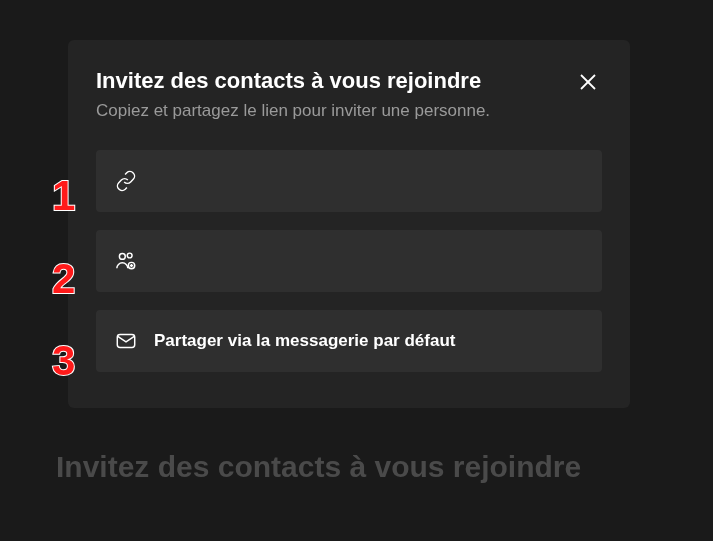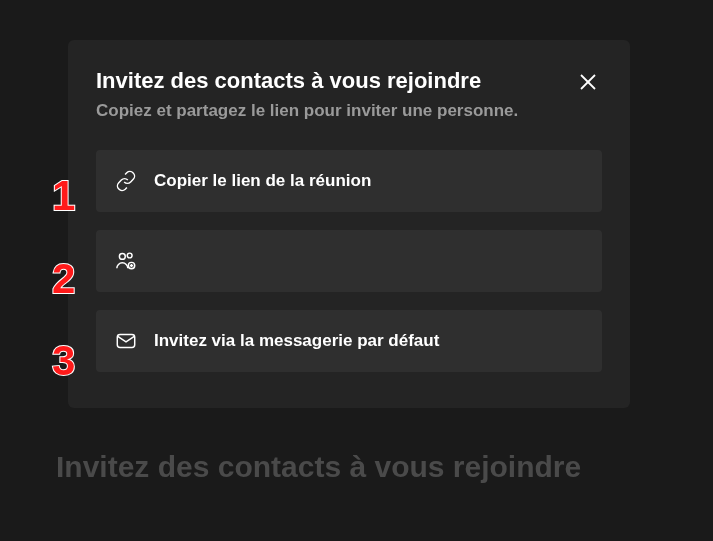--- a/index.html
+++ b/index.html
@@ -31,21 +31,20 @@
     color: #ffffff;
     font-size: 22px;
     font-weight: 700;
     line-height: 1.2;
   }
   .subtitle {
     color: #9a9a9a;
     font-size: 17px;
     margin-top: 6px;
     line-height: 1.3;
-    font-weight: bold;
   }
   .close-btn {
     width: 28px;
     height: 28px;
     display: flex;
     align-items: center;
     justify-content: center;
     cursor: pointer;
     color: #ffffff;
     margin-left: 12px;
@@ -117,21 +116,20 @@
     </div>
   </div>
 
   <div class="option">
     <span class="option-icon">
       <svg viewBox="0 0 24 24" width="22" height="22">
         <path d="M10 13a5 5 0 0 0 7.07 0l2.83-2.83a5 5 0 0 0-7.07-7.07L11 5"></path>
         <path d="M14 11a5 5 0 0 0-7.07 0L4.1 13.83a5 5 0 0 0 7.07 7.07L13 19"></path>
       </svg>
     </span>
-    <span class="option-label">Copier le lien de la réunion</span>
   </div>
 
   <div class="option">
     <span class="option-icon">
       <svg viewBox="0 0 24 24" width="22" height="22">
         <circle cx="8" cy="7" r="3.2"></circle>
         <path d="M2 20c0-3.3 2.7-6 6-6s6 2.7 6 6"></path>
         <circle cx="16" cy="6" r="2.6"></circle>
         <circle cx="18" cy="17" r="3.5"></circle>
         <line x1="18" y1="15.2" x2="18" y2="18.8"></line>
@@ -140,21 +138,21 @@
     </span>
   </div>
 
   <div class="option">
     <span class="option-icon">
       <svg viewBox="0 0 24 24" width="22" height="22">
         <rect x="2.5" y="5" width="19" height="14" rx="3"></rect>
         <path d="M3 7l9 6 9-6"></path>
       </svg>
     </span>
-    <span class="option-label">Invitez via la messagerie par défaut</span>
+    <span class="option-label">Partager via la messagerie par défaut</span>
   </div>
 </div>
 
 <div class="step-number" style="left:52px; top:175px;">1</div>
 <div class="step-number" style="left:52px; top:258px;">2</div>
 <div class="step-number" style="left:52px; top:340px;">3</div>
 
 <div class="footer-text">Invitez des contacts à vous rejoindre</div>
 
 </body></html>

